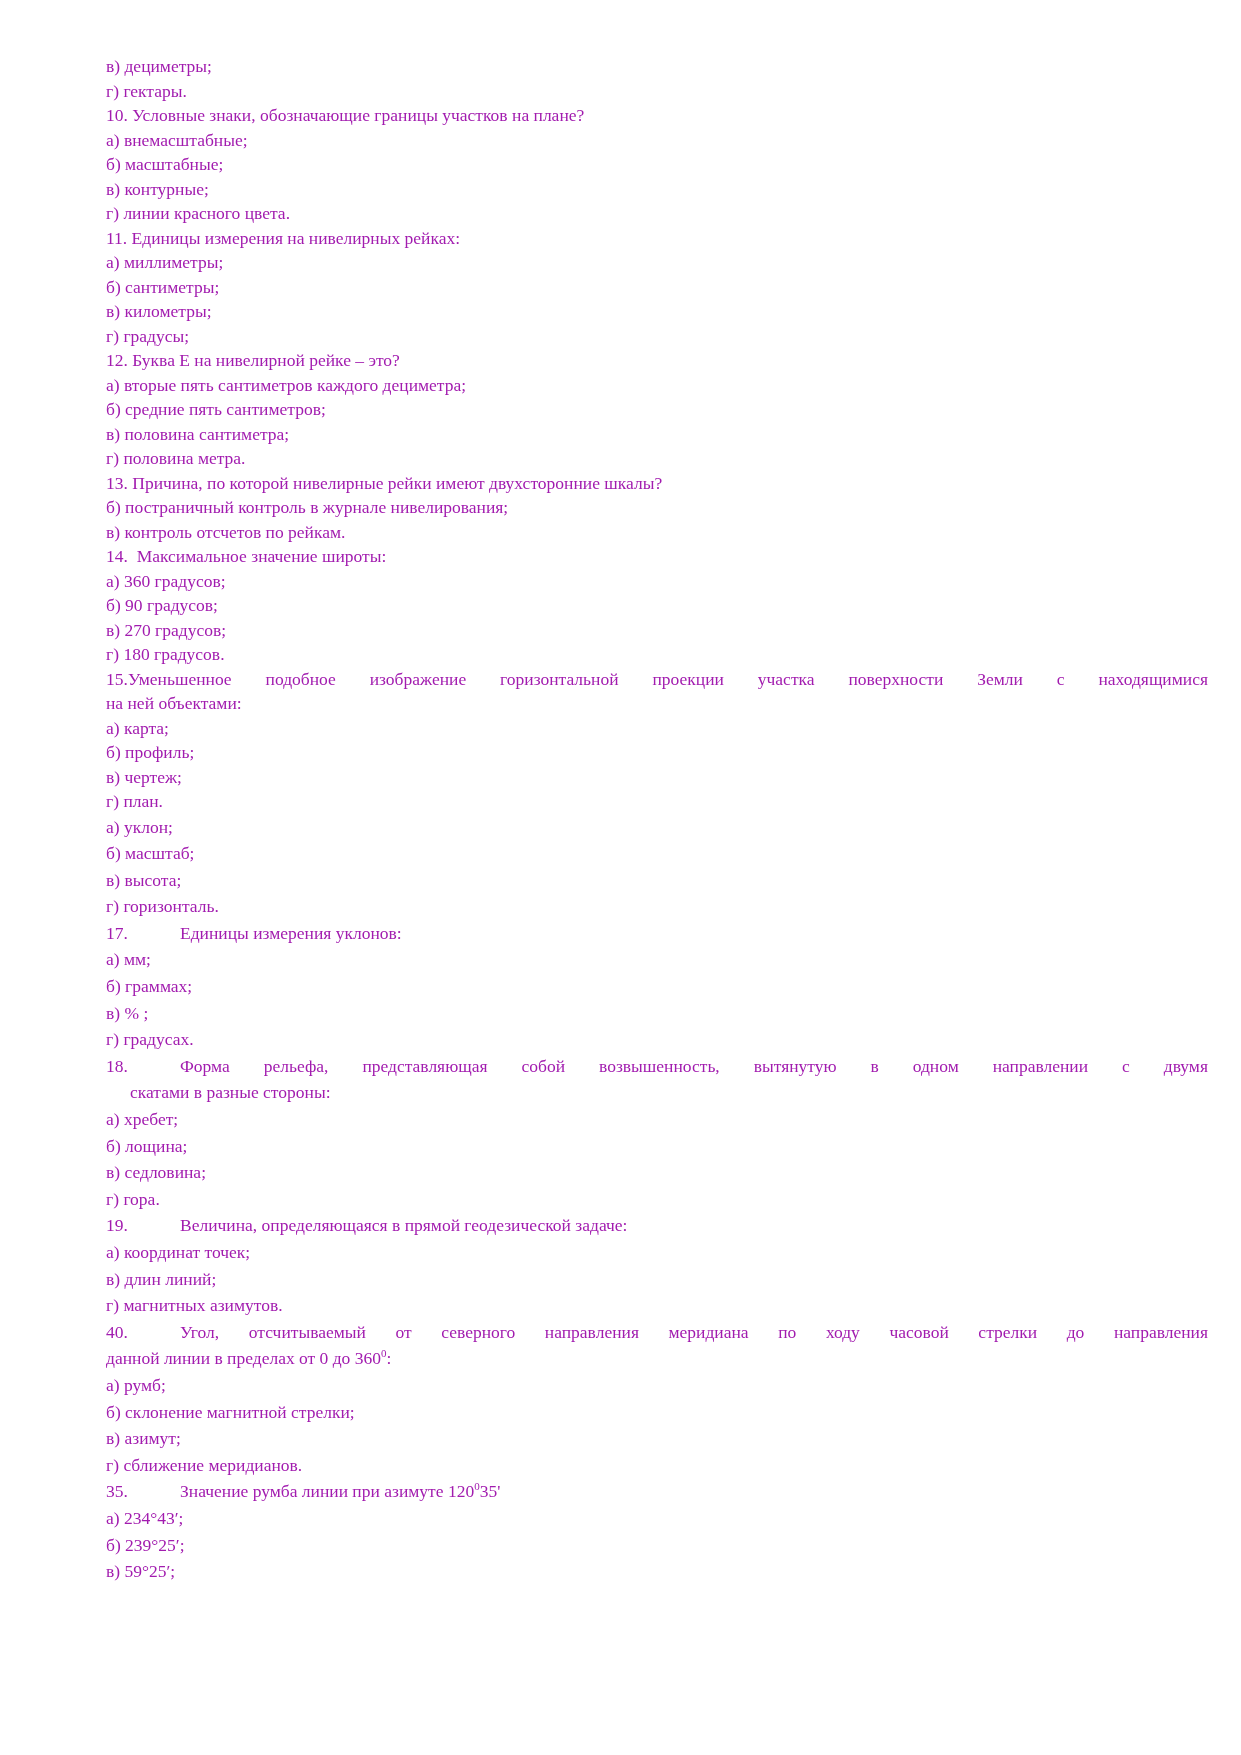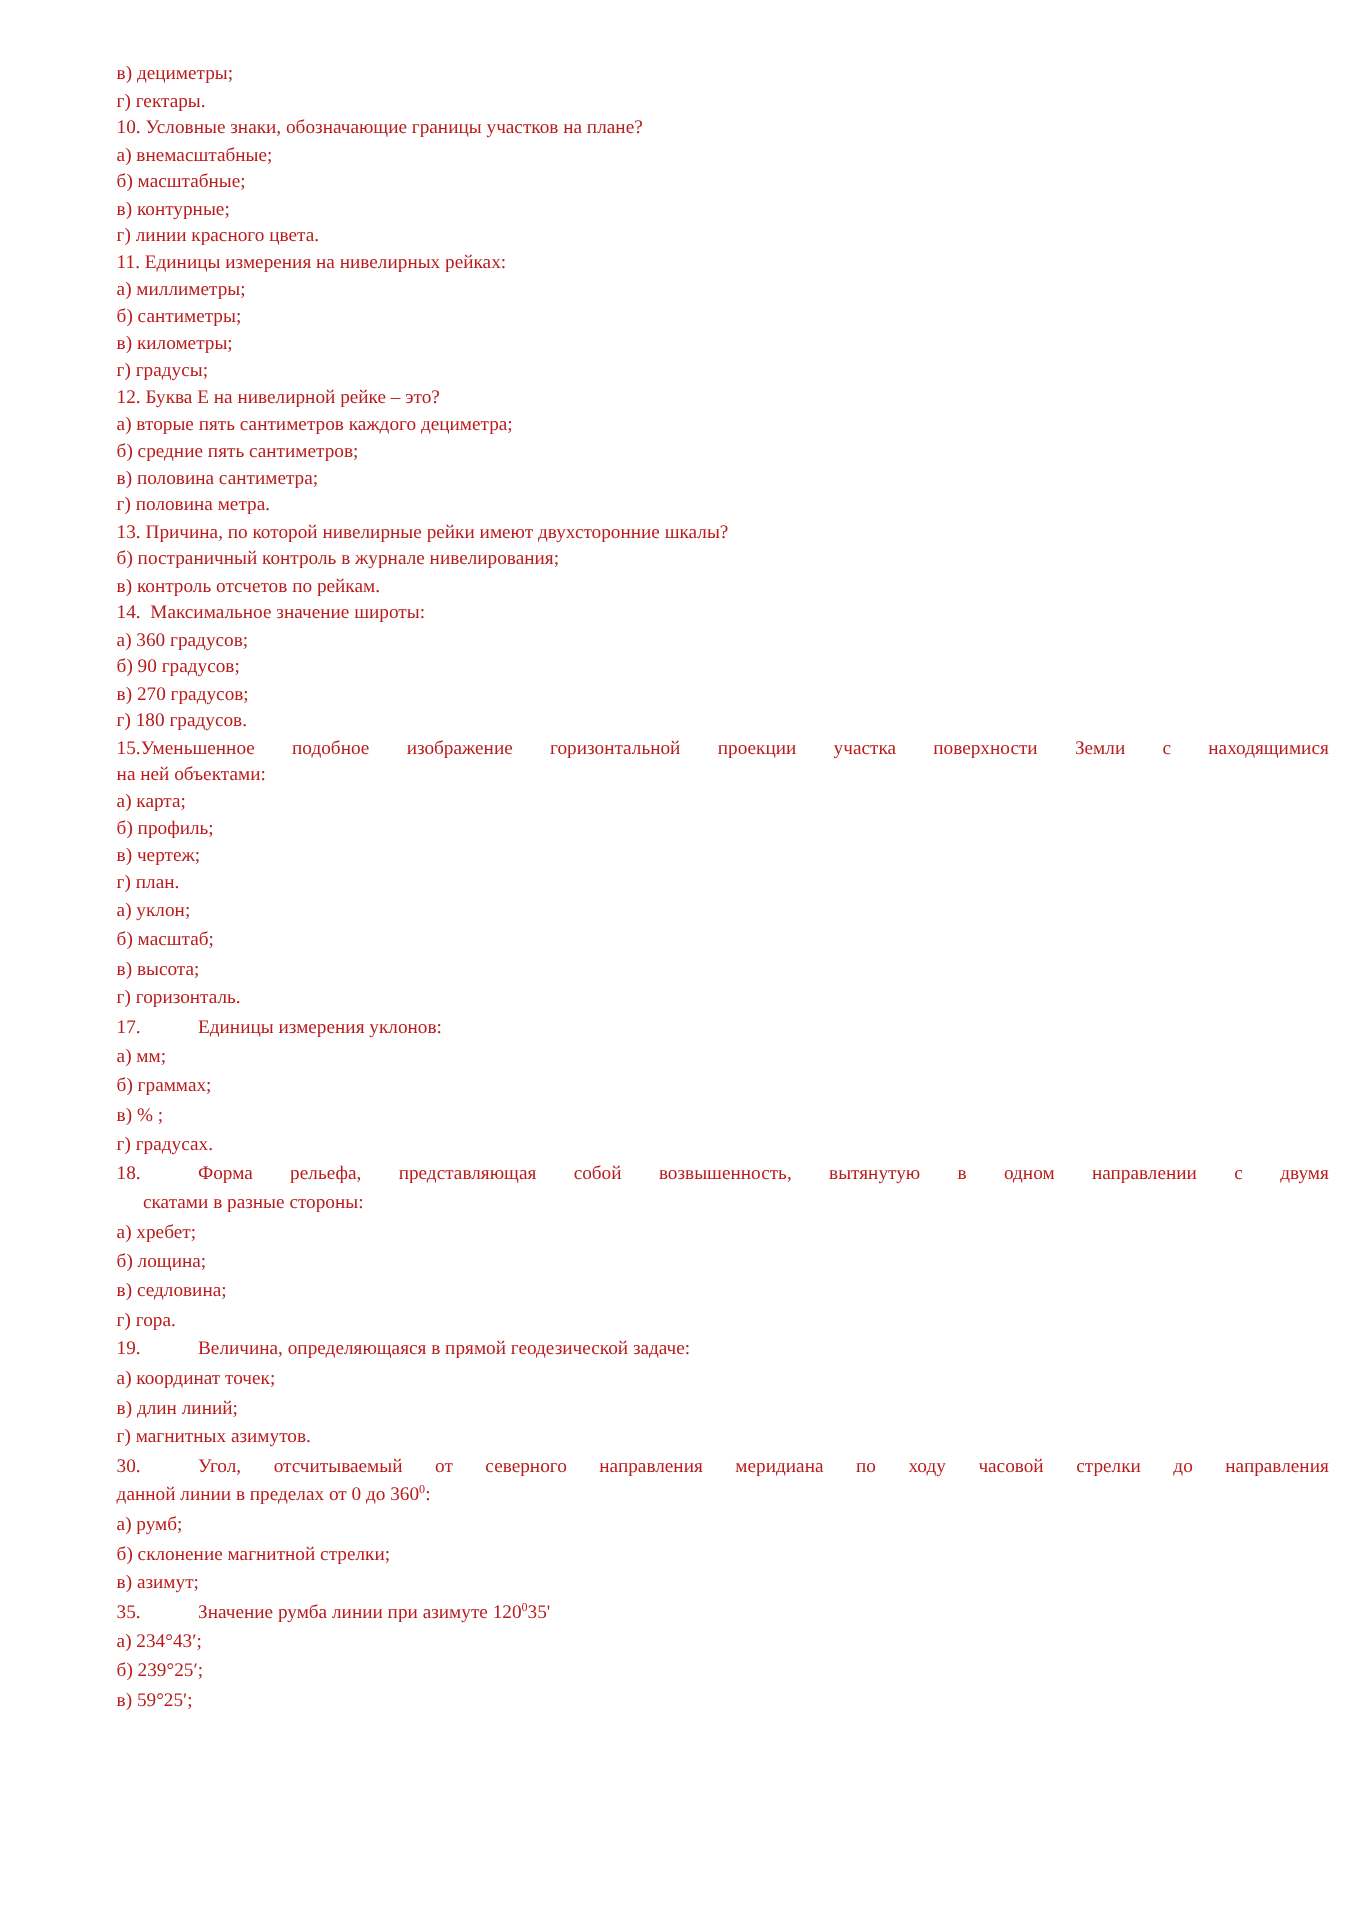--- a/index.html
+++ b/index.html
@@ -4,21 +4,21 @@
 <style>
   html, body { margin: 0; padding: 0; background: #e8e8e8; }
   .page {
     position: relative;
     width: 1241px;
     height: 1755px;
     box-sizing: border-box;
     margin: 0;
     padding: 54px 33px 0 106px;
     background: #ffffff;
-    color: #b91c1c;
+    color: #a21caf;
     font-family: "Liberation Serif", "DejaVu Serif", serif;
     font-size: 17.5px;
     overflow: hidden;
   }
   .sec-a { line-height: 24.5px; }
   .sec-b { line-height: 26.6px; }
   .qh { font-weight: normal; }
   .opt { font-weight: normal; }
   .num { display: inline-block; width: 74px; }
   .jt { text-align: justify; text-align-last: justify; }
@@ -98,25 +98,26 @@
         <div class="opt">в) седловина;</div>
         <div class="opt">г) гора.</div>
       </div>
       <div class="question sec-b">
         <div class="qh"><span class="num">19.</span><span class="seg">Величина, определяющаяся в прямой геодезической задаче:</span></div>
         <div class="opt">а) координат точек;</div>
         <div class="opt">в) длин линий;</div>
         <div class="opt">г) магнитных азимутов.</div>
       </div>
       <div class="question sec-b">
-        <div class="qh jt"><span class="num">30.</span><span class="seg">Угол, отсчитываемый от северного направления меридиана по ходу часовой стрелки до направления</span></div>
+        <div class="qh jt"><span class="num">40.</span><span class="seg">Угол, отсчитываемый от северного направления меридиана по ходу часовой стрелки до направления</span></div>
         <div class="qh"><span class="seg">данной линии в пределах от 0 до 360</span><sup class="sup">0</sup><span class="seg">:</span></div>
         <div class="opt">а) румб;</div>
         <div class="opt">б) склонение магнитной стрелки;</div>
         <div class="opt">в) азимут;</div>
+        <div class="opt">г) сближение меридианов.</div>
       </div>
       <div class="question sec-b">
         <div class="qh"><span class="num">35.</span><span class="seg">Значение румба линии при азимуте 120</span><sup class="sup">0</sup><span class="seg">35'</span></div>
         <div class="opt">а) 234°43′;</div>
         <div class="opt">б) 239°25′;</div>
         <div class="opt">в) 59°25′;</div>
       </div>
     </div>
 </div>
 

